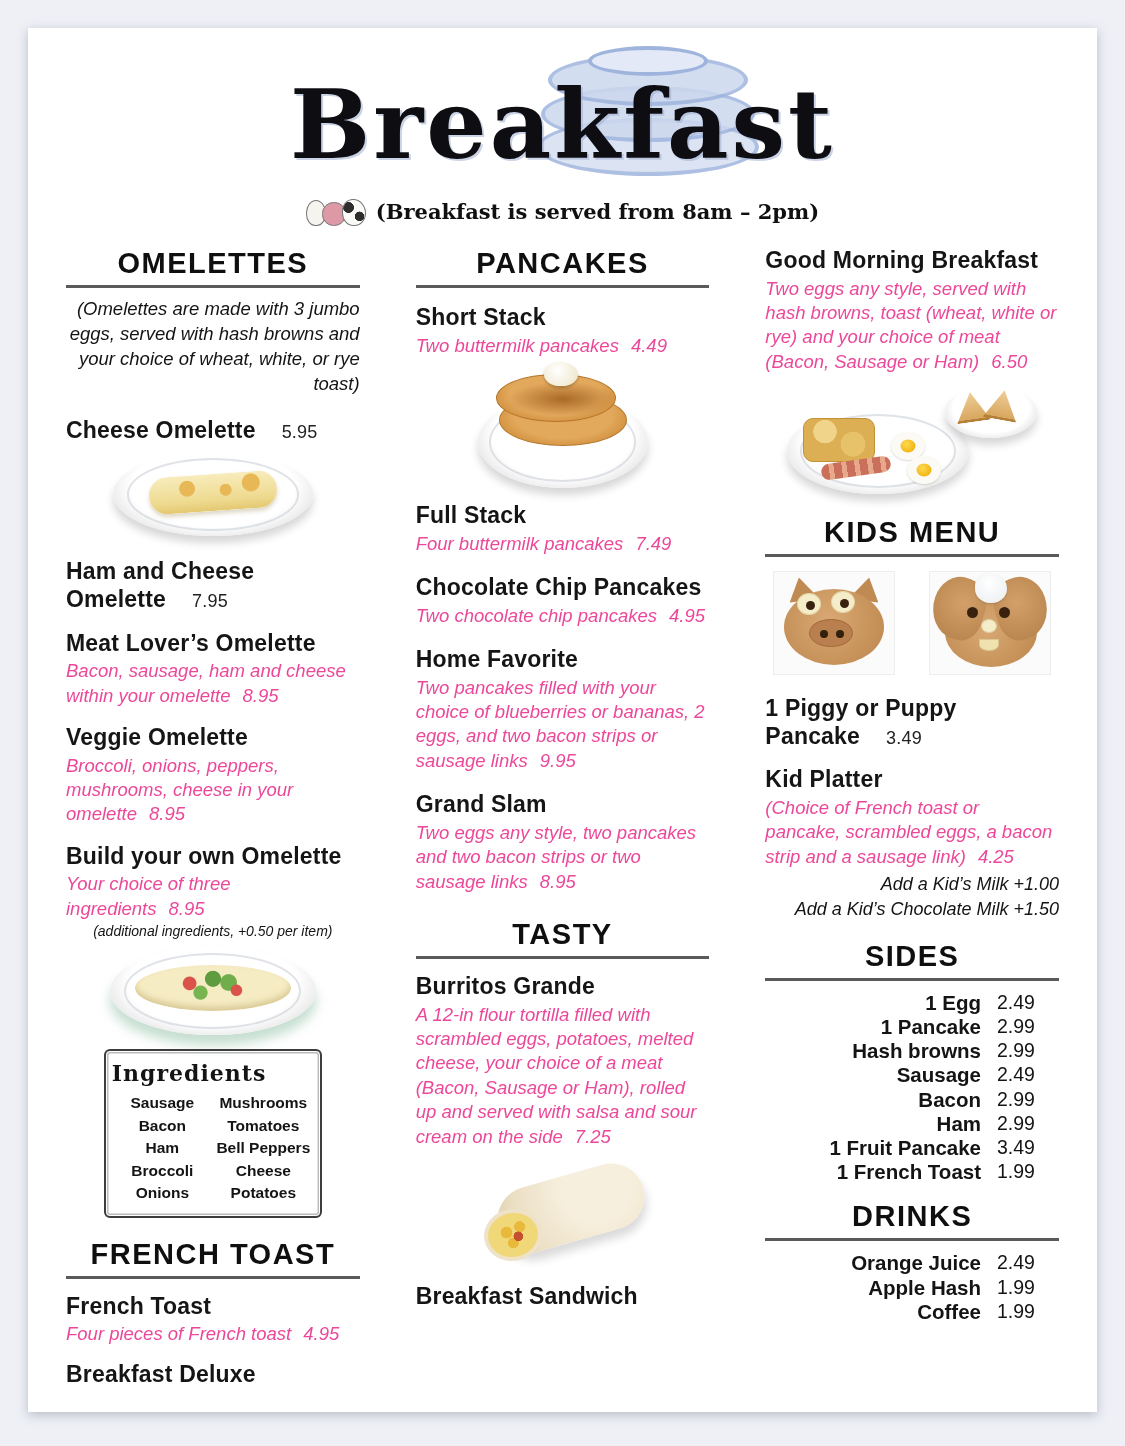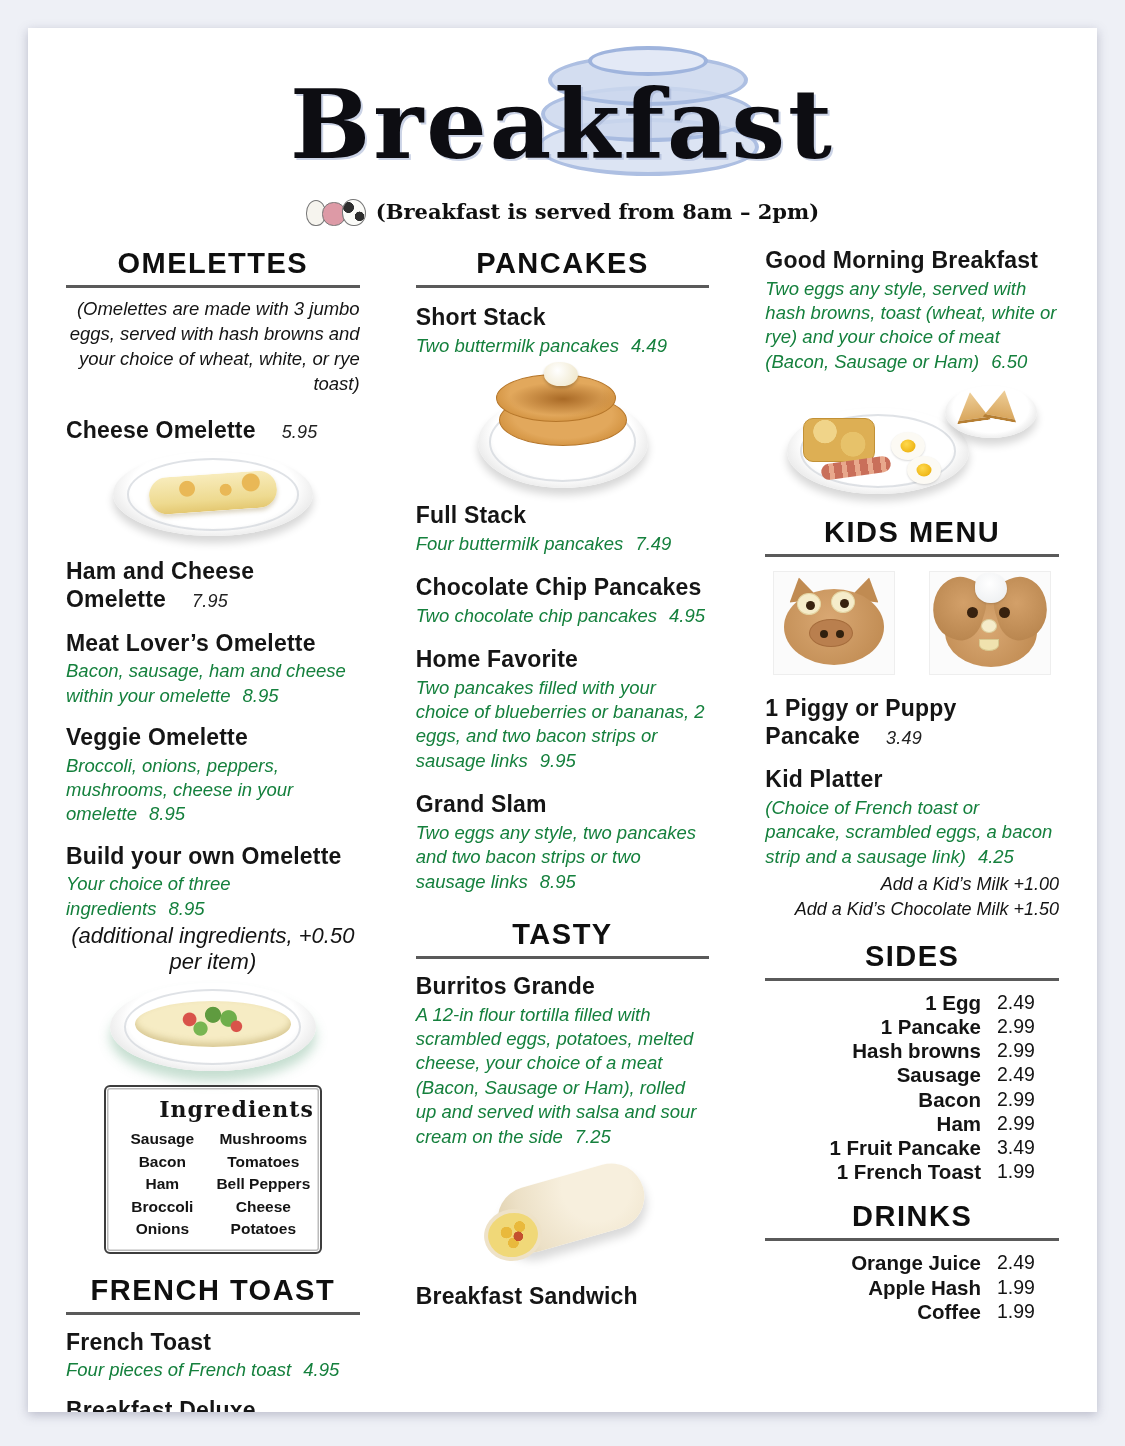--- a/index.html
+++ b/index.html
@@ -45,24 +45,24 @@
   .subtitle-text { font-family:"DejaVu Serif", serif; font-weight:bold; font-size:21px; color:#101010; }
 
   
   .columns { display:flex; gap:56px; padding:0 38px; margin-top:17px; }
   .col { flex:1; min-width:0; }
 
   .section-header { font-size:29px; font-weight:bold; text-align:center; letter-spacing:1.5px; color:#0f0f0f; }
   .section-rule { border-bottom:3px solid #5a5a5a; margin-top:5px; }
 
   .menu-item .item-name { font-weight:bold; font-size:23px; letter-spacing:.2px; color:#151515; line-height:1.2; }
-  .name-price { font-weight:normal; font-style:italic; font-size:18px; margin-left:26px; color:#222; }
-  .item-desc { font-style:italic; font-size:18.5px; line-height:1.32; margin-top:2px; color:#15803d; }
+  .name-price { font-weight:normal; font-size:18px; margin-left:26px; color:#222; }
+  .item-desc { font-style:italic; font-size:18.5px; line-height:1.32; margin-top:2px; color:#ec4899; }
   .desc-price { font-style:italic; margin-left:12px; }
-  .item-note { font-style:italic; font-size:22px; text-align:center; margin-top:2px; }
+  .item-note { font-style:italic; font-size:14px; text-align:center; margin-top:2px; }
   .col-note { font-style:italic; font-size:18.5px; line-height:1.35; text-align:right; margin-top:9px; }
 
   .photo { display:flex; justify-content:center; }
 
   
   .plate { position:relative; border-radius:50%;
     background:radial-gradient(ellipse at 50% 42%, #ffffff 58%, #ededed 72%, #d9d9d9 84%, #f4f4f4 96%);
     box-shadow:0 7px 9px rgba(0,0,0,0.16); }
   .rim { position:absolute; inset:7%; border-radius:50%; border:2px solid #c9cfd6; opacity:.6; }
 
@@ -139,21 +139,21 @@
   .pup-cream { position:absolute; left:46px; top:2px; width:32px; height:30px; border-radius:45% 55% 50% 50%;
     background:radial-gradient(circle at 45% 35%, #ffffff, #eef0f2 80%); box-shadow:0 1px 2px rgba(0,0,0,.15); }
   .pup-eye { position:absolute; width:11px; height:11px; border-radius:50%; background:#38220f; }
   .pup-eyeL { left:38px; top:36px; } .pup-eyeR { left:70px; top:36px; }
   .pup-nose { position:absolute; left:52px; top:48px; width:16px; height:14px; border-radius:50%; background:#f5ecca; border:1px solid #ddcf9f; }
   .pup-mouth { position:absolute; left:50px; top:68px; width:20px; height:12px; border-radius:0 0 50% 50%; background:#f0e2ae; border:1px solid #d8c88f; }
 
   
   .ing-box { width:218px; margin:14px auto 0; border:2px solid #3d3d3d; border-radius:6px; padding:9px 6px 11px; position:relative;
     box-shadow:0 0 0 1px #fff inset, 0 0 0 2.5px #bbb inset; }
-  .ing-title { font-family:"DejaVu Serif", serif; font-weight:bold; font-size:22px; text-align:right; letter-spacing:1px; }
+  .ing-title { font-family:"DejaVu Serif", serif; font-weight:bold; font-size:22px; text-align:left; letter-spacing:1px; }
   .ing-cols { display:flex; margin-top:6px; }
   .ing-col { flex:1; text-align:center; font-weight:bold; font-size:15.5px; line-height:1.45; }
 
   
   .price-list { margin-top:10px; display:grid; grid-template-columns:1fr 62px; column-gap:16px; row-gap:0; font-size:20.5px; line-height:1.18; }
   .pl-label { text-align:right; font-weight:bold; }
   .pl-price { text-align:left; font-size:19.5px; }
 
   .addons { margin-top:3px; text-align:right; font-style:italic; font-size:18px; line-height:1.38; }
 

